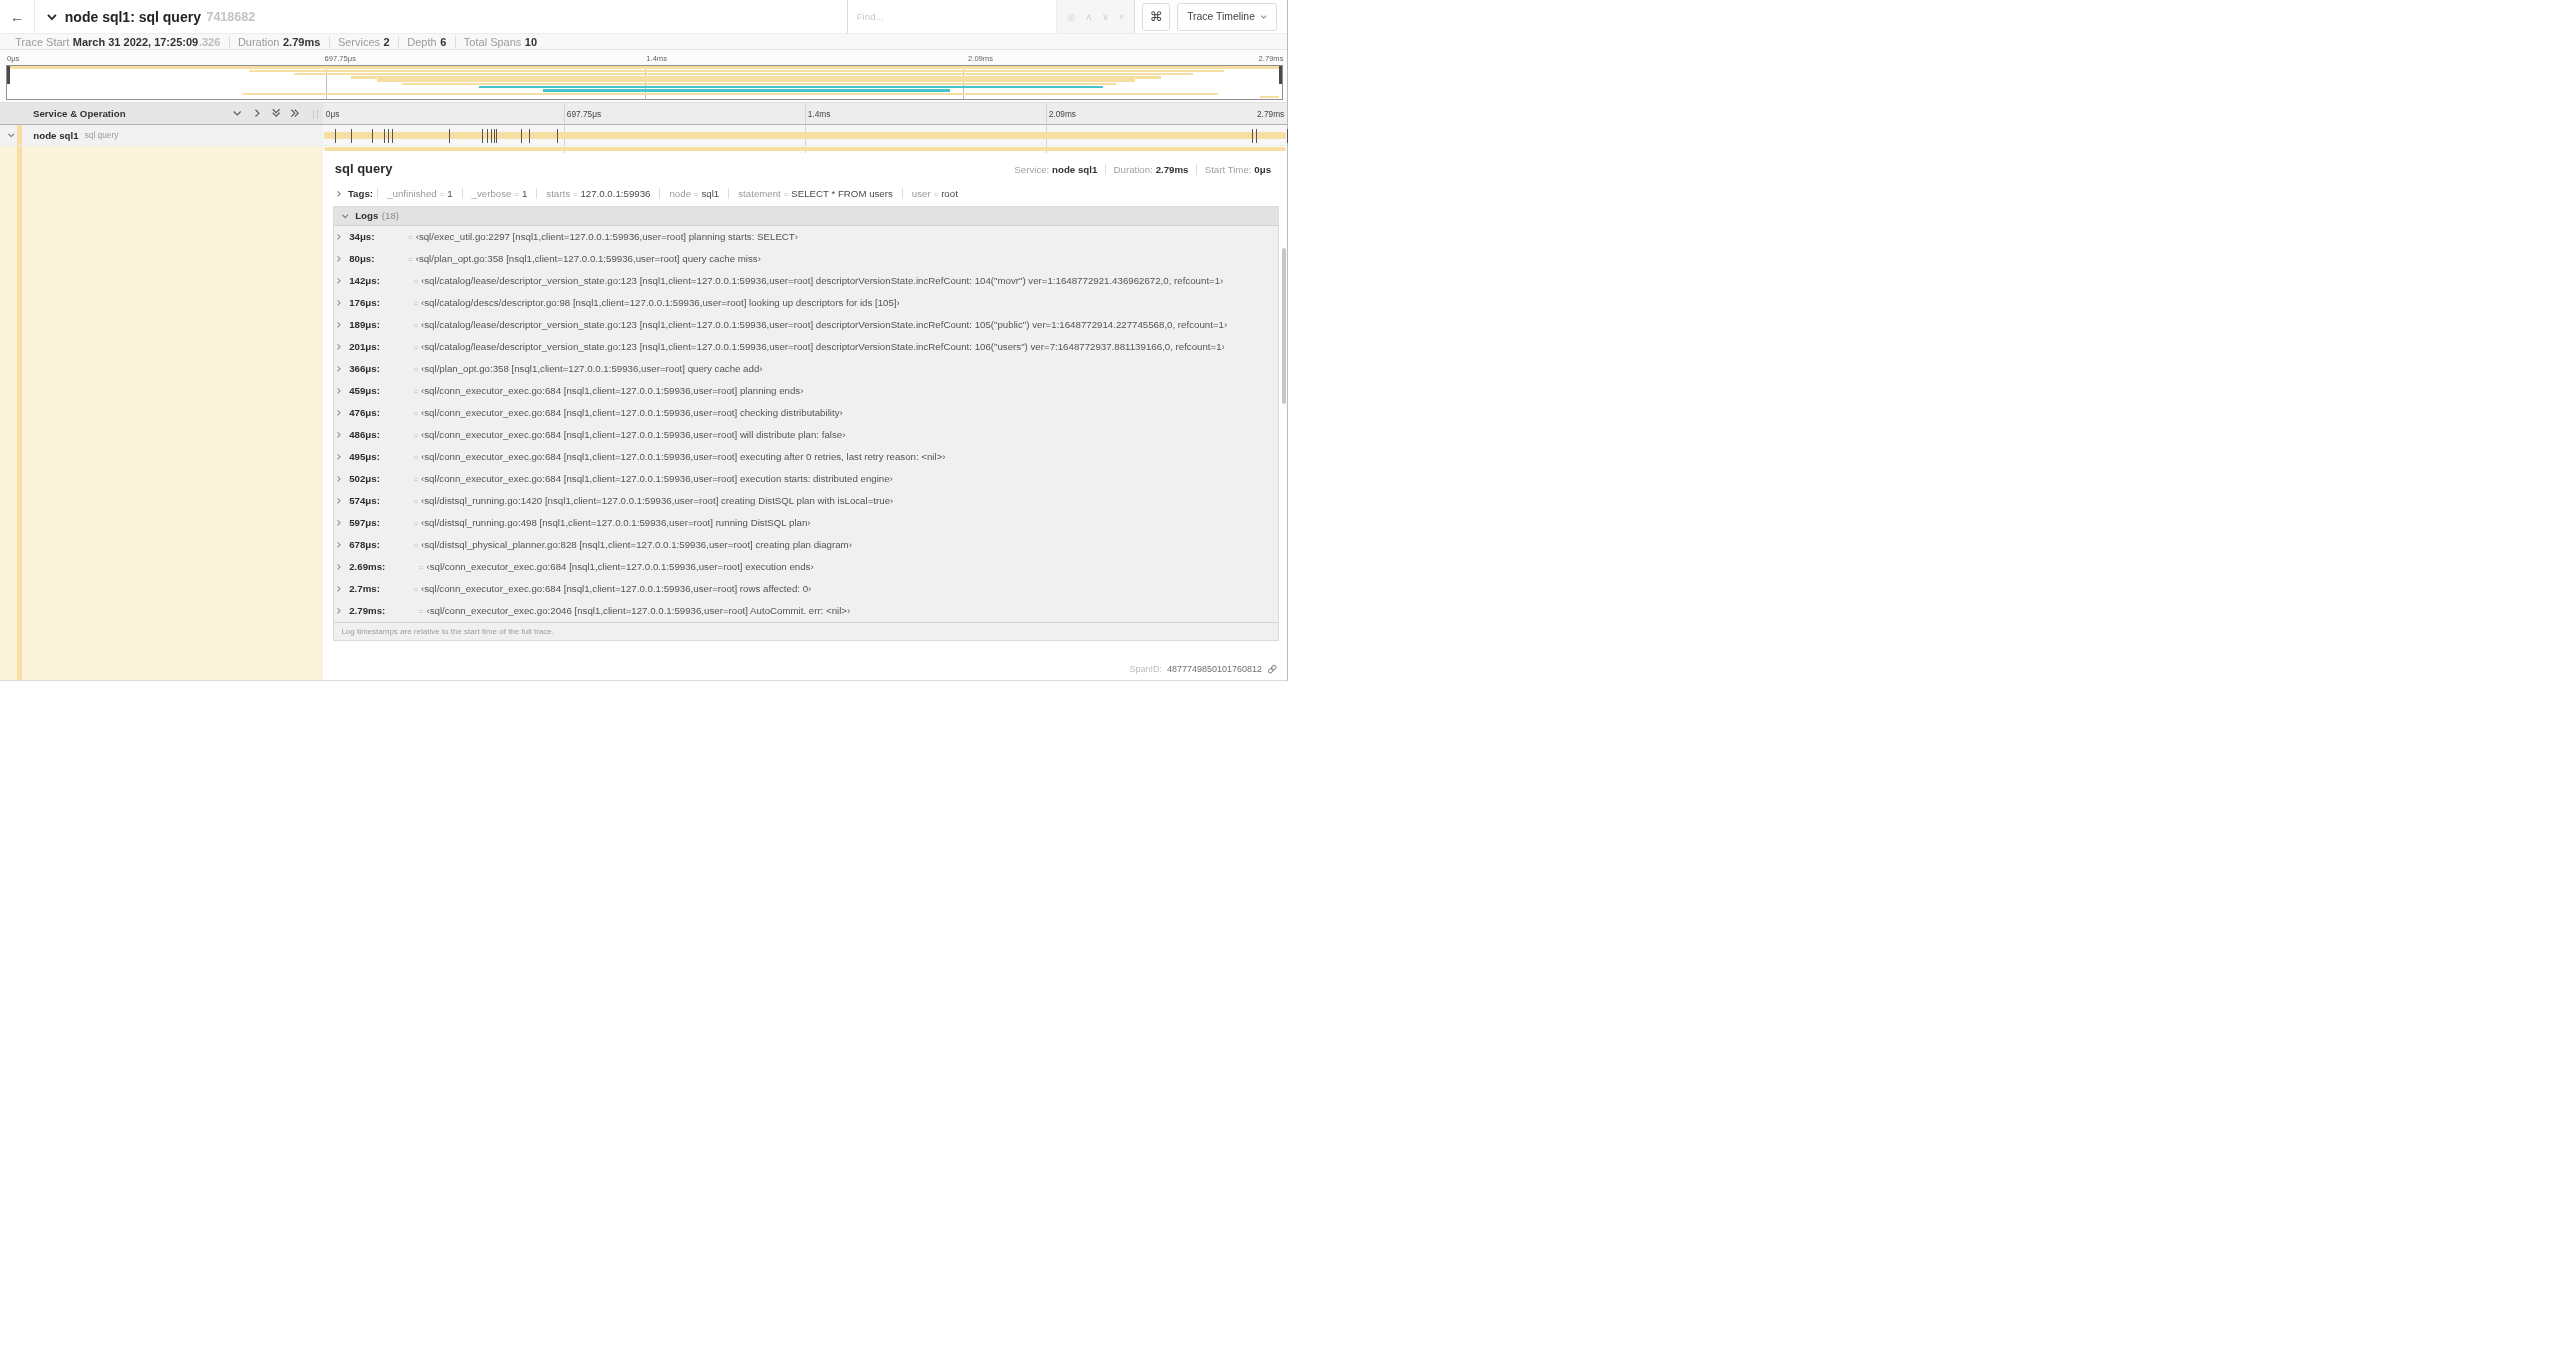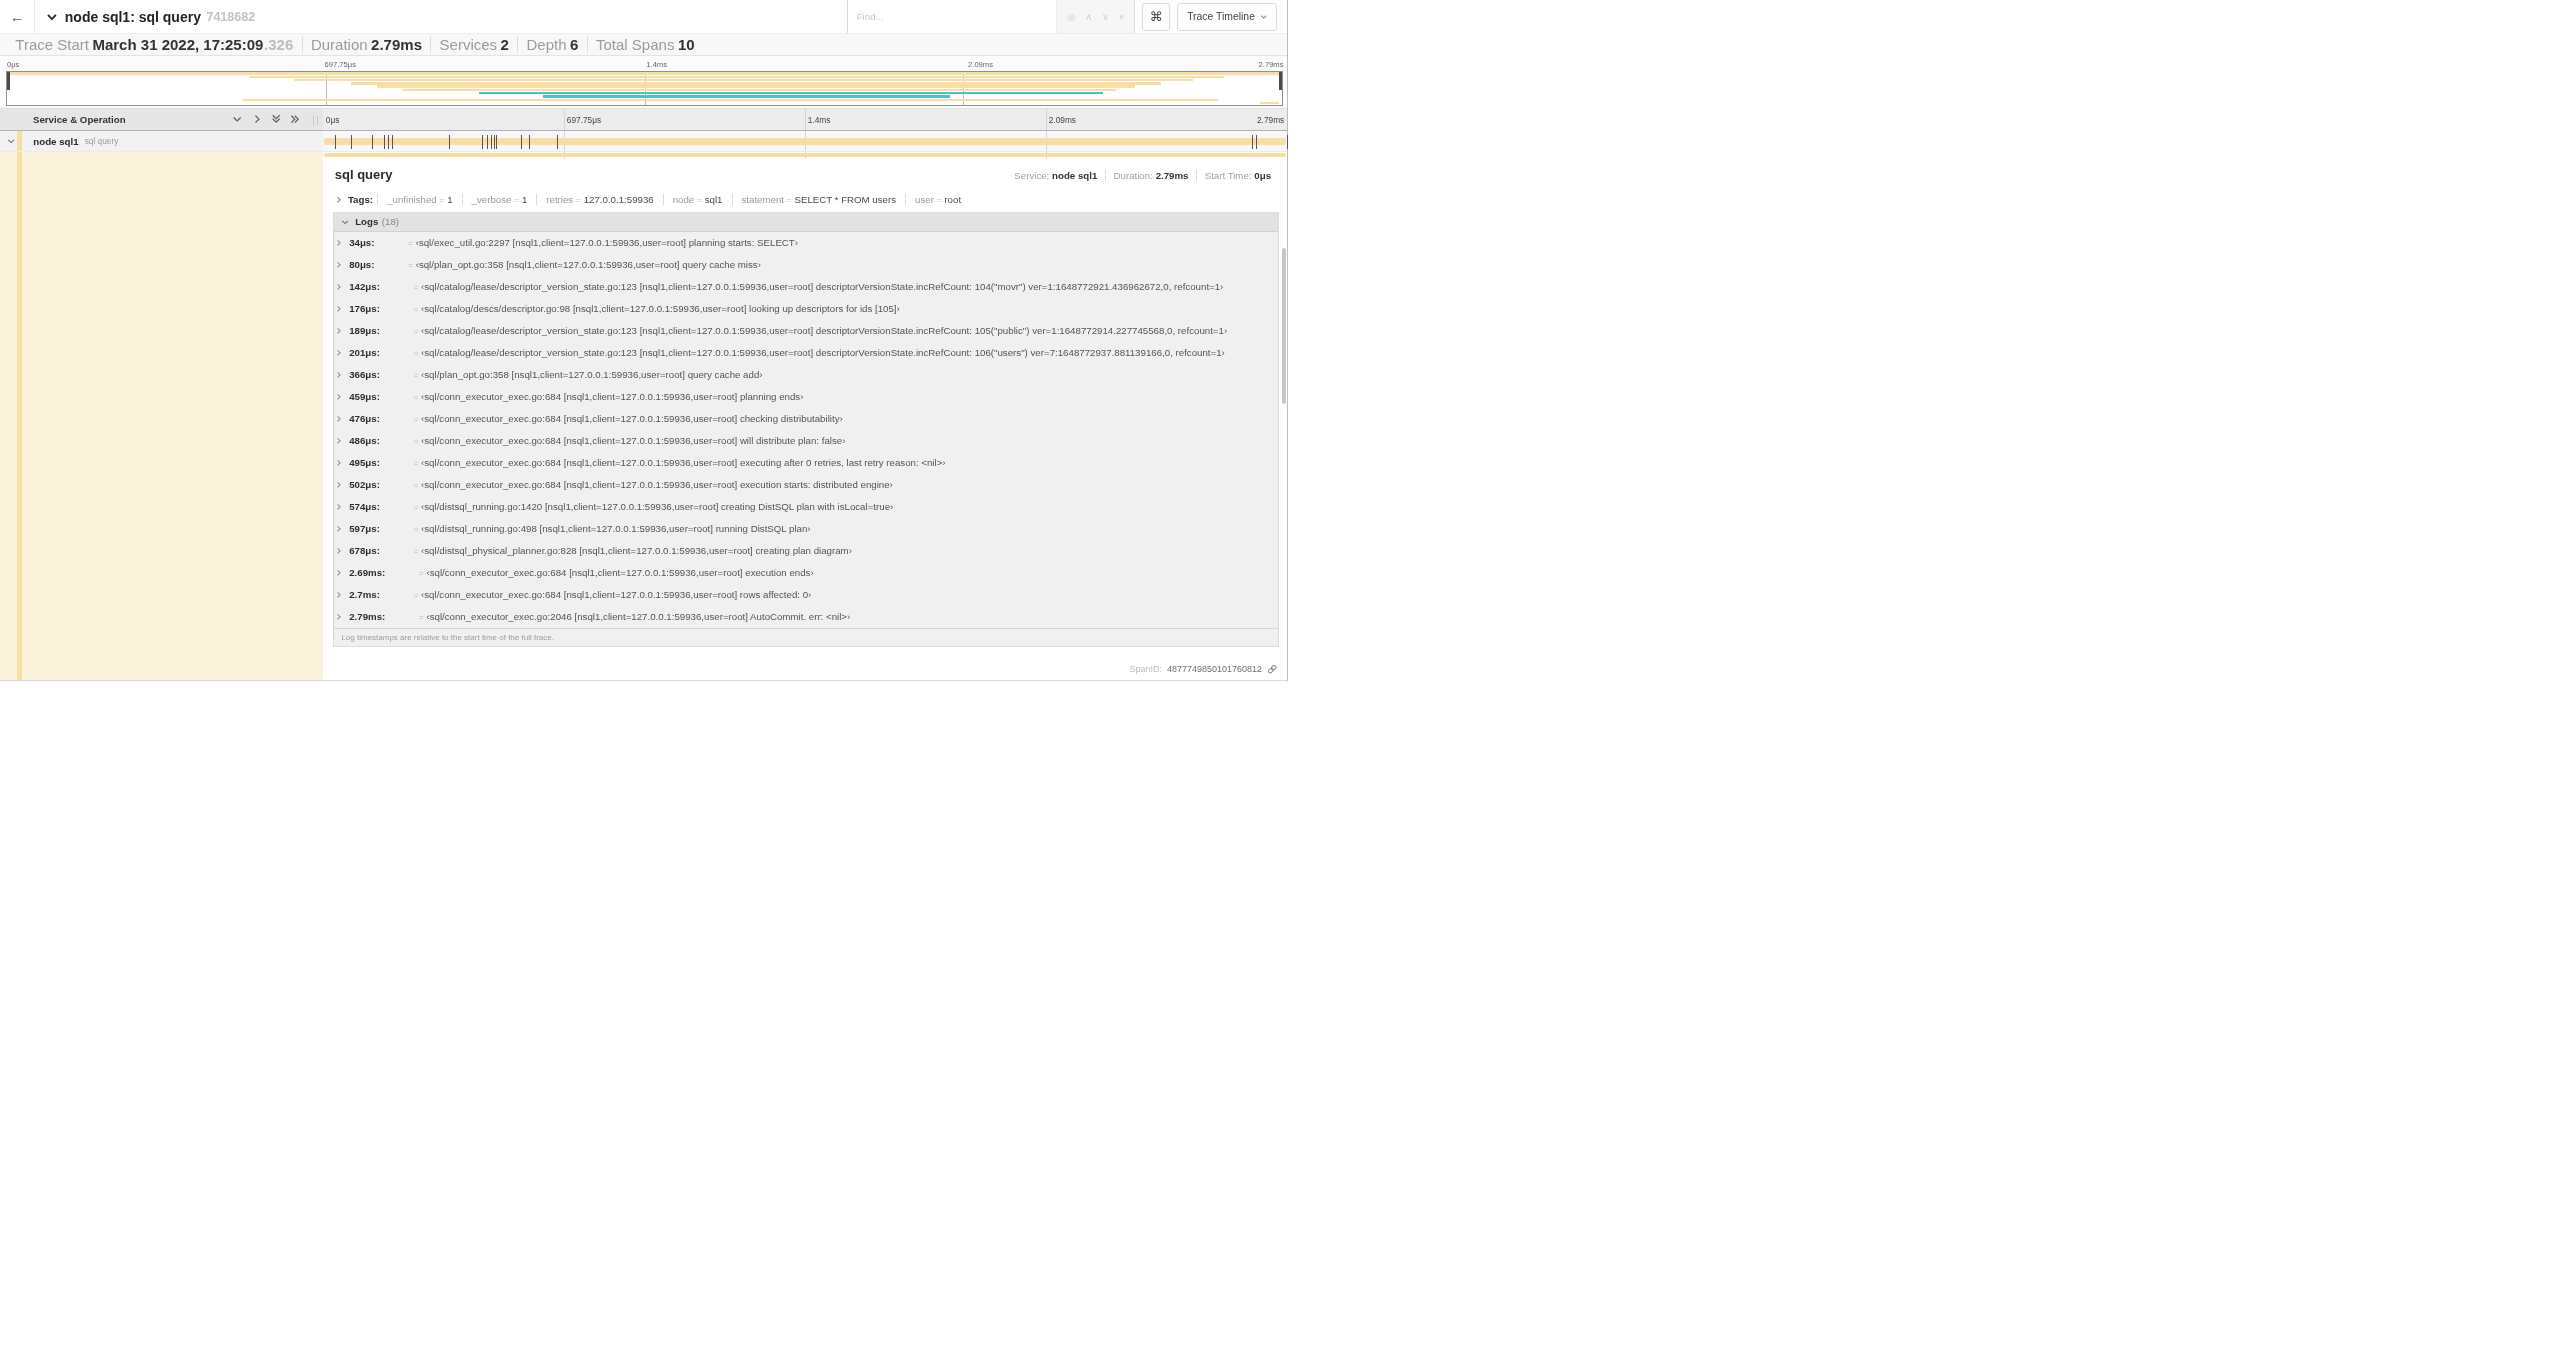--- a/index.html
+++ b/index.html
@@ -15,21 +15,21 @@
   .topbar-right { margin-left:auto; display:flex; align-items:center; gap:7px; padding-right:9.7px; }
   .find-group { display:flex; height:36px; border:0.7px solid #dcdcdc; border-radius:1px; overflow:hidden; background:#a16207; }
   .find-input { width:208px; border:none; outline:none; padding:0 8.3px; font-size:9.7px; color:#444; background:#fff; }
   .find-input::placeholder { color:#c8c8c8; }
   .find-suffix { display:flex; align-items:center; gap:9.7px; padding:0 9.7px; background:#f6f6f6; border-left:0.7px solid #ececec; color:#cfcfcf; font-size:9.7px; }
   .find-suffix .ic { cursor:default; line-height:1; }
   .cmd-btn { width:28px; height:28px; border:0.7px solid #dcdcdc; border-radius:2.8px; background:#fff; font-size:13px; color:#444; cursor:pointer; }
   .view-btn { height:28px; border:0.7px solid #dcdcdc; border-radius:2.8px; background:#fff; font-size:10.4px; color:#444; padding:0 9px; display:flex; align-items:center; gap:4.8px; cursor:pointer; }
 
   
-  .summary-bar { height:23px; background:#f8f8f8; border-top:0.7px solid #ededed; border-bottom:0.7px solid #e4e4e4; display:flex; align-items:center; padding:0 7px; font-size:15px; flex:0 0 auto; }
+  .summary-bar { height:17px; background:#f8f8f8; border-top:0.7px solid #ededed; border-bottom:0.7px solid #e4e4e4; display:flex; align-items:center; padding:0 7px; font-size:11px; flex:0 0 auto; }
   .sum-item { padding:0 8.3px; display:flex; align-items:center; gap:3.5px; border-left:0.7px solid #ddd; }
   .sum-item:first-child { border-left:none; }
   .sum-label { color:#9b9b9b; }
   .sum-value { color:#333; font-weight:bold; }
   .sum-frac { color:#bcbcbc; font-weight:bold; margin-left:-2.8px; }
 
   
   .minimap { height:53px; background:#fbfbfb; border-bottom:0.7px solid #e0e0e0; position:relative; flex:0 0 auto; }
   .mm-labels { position:relative; height:14.5px; font-size:7.6px; color:#666; }
   .mm-label { position:absolute; top:3.5px; padding-left:2.8px; white-space:nowrap; }
@@ -321,21 +321,21 @@
 
       <div class="tags-row">
         <span class="tags-chev">
             <svg width="7.6" height="7.6" viewBox="0 0 12 12">
               <polyline points="4,2 8,6 4,10" fill="none" stroke="currentColor" stroke-width="1.6"></polyline>
             </svg>
           </span>
         <span class="tags-label">Tags:</span>
         <span class="tag-item"><span class="tag-key">_unfinished</span><span class="tag-eq">=</span><span class="tag-value">1</span></span>
         <span class="tag-item"><span class="tag-key">_verbose</span><span class="tag-eq">=</span><span class="tag-value">1</span></span>
-        <span class="tag-item"><span class="tag-key">retries</span><span class="tag-eq">=</span><span class="tag-value">127.0.0.1:59936</span></span>
+        <span class="tag-item"><span class="tag-key">starts</span><span class="tag-eq">=</span><span class="tag-value">127.0.0.1:59936</span></span>
         <span class="tag-item"><span class="tag-key">node</span><span class="tag-eq">=</span><span class="tag-value">sql1</span></span>
         <span class="tag-item"><span class="tag-key">statement</span><span class="tag-eq">=</span><span class="tag-value">SELECT * FROM users</span></span>
         <span class="tag-item"><span class="tag-key">user</span><span class="tag-eq">=</span><span class="tag-value">root</span></span>
       </div>
 
       <div class="logs-block">
         <div class="logs-header">
           <span class="logs-chev">
               <svg width="8.3" height="8.3" viewBox="0 0 12 12">
                 <polyline points="2,4 6,8 10,4" fill="none" stroke="currentColor" stroke-width="1.5"></polyline>

